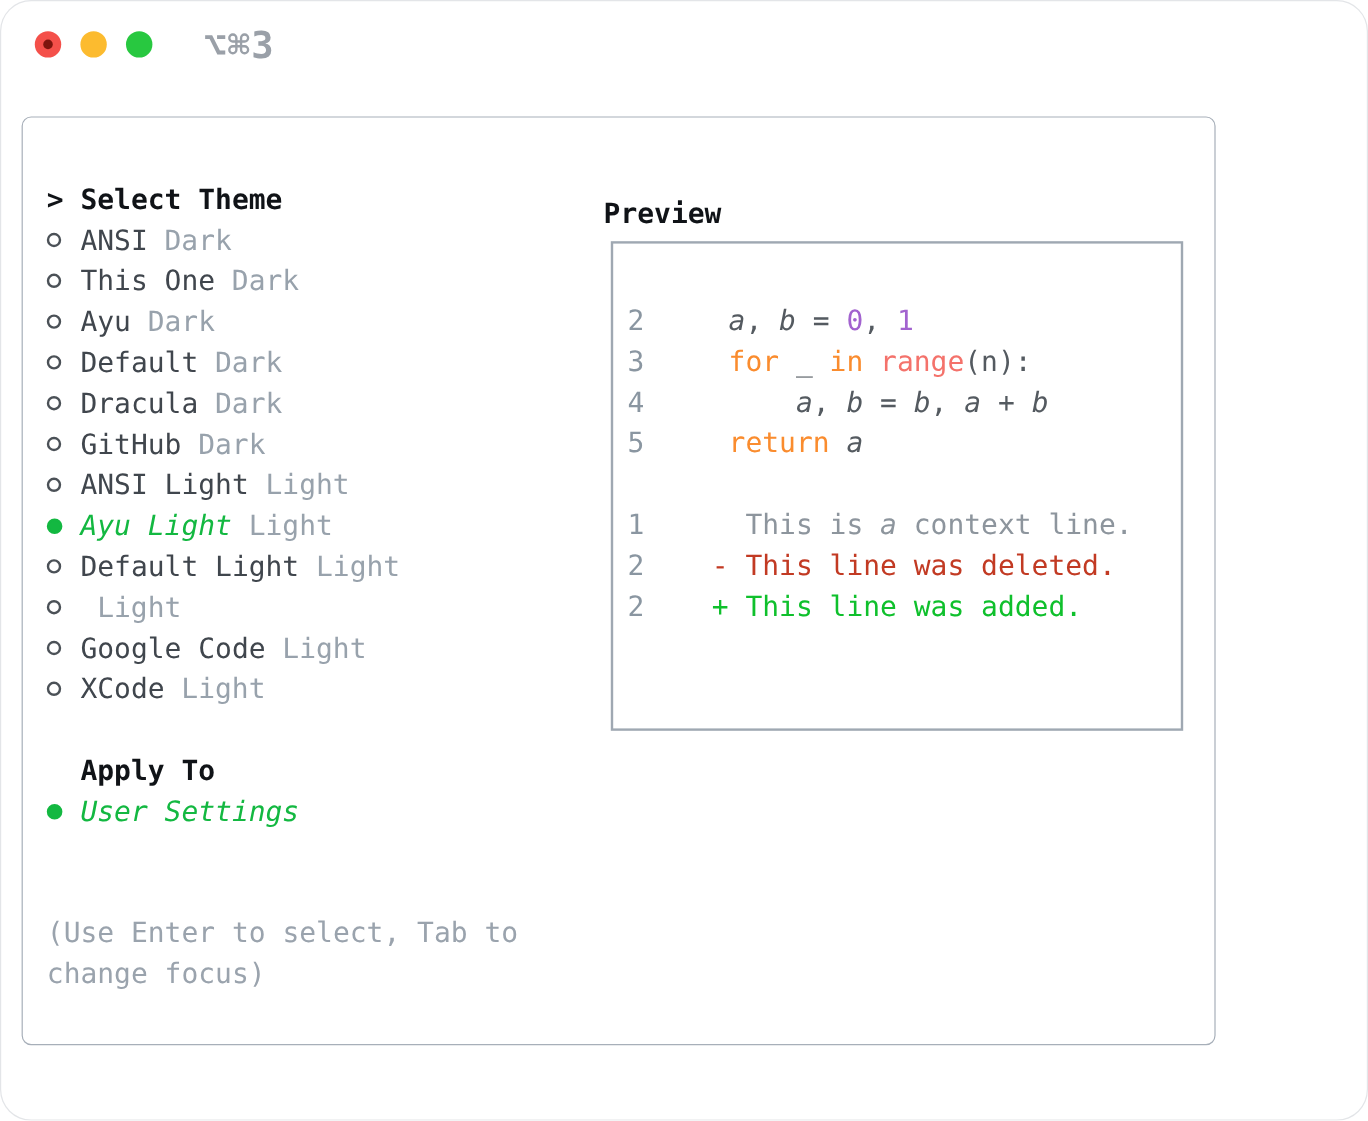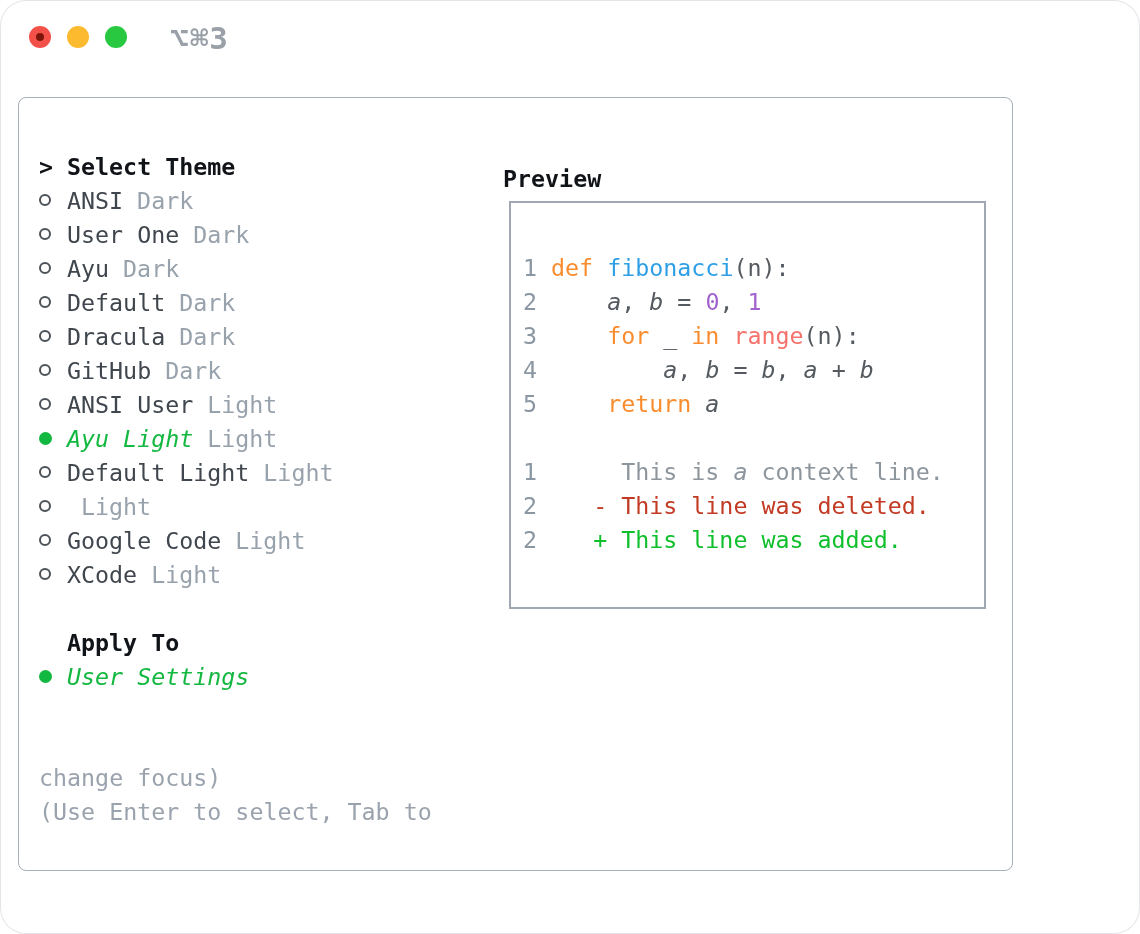--- a/index.html
+++ b/index.html
@@ -63,54 +63,53 @@
 
   <div class="panel">
 
     <div class="theme-block">
       <div class="row header-row">
         <span class="marker"><span class="prompt">&gt;</span></span>
         <span class="label">Select Theme</span>
       </div>
       <div>
           <div class="row"><span class="marker"><span class="dot"></span></span><span class="label">ANSI</span><span class="tag">Dark</span></div>
-          <div class="row"><span class="marker"><span class="dot"></span></span><span class="label">User One</span><span class="tag">Dark</span></div>
+          <div class="row"><span class="marker"><span class="dot"></span></span><span class="label">This One</span><span class="tag">Dark</span></div>
           <div class="row"><span class="marker"><span class="dot"></span></span><span class="label">Ayu</span><span class="tag">Dark</span></div>
           <div class="row"><span class="marker"><span class="dot"></span></span><span class="label">Default</span><span class="tag">Dark</span></div>
           <div class="row"><span class="marker"><span class="dot"></span></span><span class="label">Dracula</span><span class="tag">Dark</span></div>
           <div class="row"><span class="marker"><span class="dot"></span></span><span class="label">GitHub</span><span class="tag">Dark</span></div>
-          <div class="row"><span class="marker"><span class="dot"></span></span><span class="label">ANSI User</span><span class="tag">Light</span></div>
+          <div class="row"><span class="marker"><span class="dot"></span></span><span class="label">ANSI Light</span><span class="tag">Light</span></div>
           <div class="row selected"><span class="marker"><span class="dot filled"></span></span><span class="label">Ayu Light</span><span class="tag">Light</span></div>
           <div class="row"><span class="marker"><span class="dot"></span></span><span class="label">Default Light</span><span class="tag">Light</span></div>
           <div class="row"><span class="marker"><span class="dot"></span></span><span class="tag">Light</span></div>
           <div class="row"><span class="marker"><span class="dot"></span></span><span class="label">Google Code</span><span class="tag">Light</span></div>
           <div class="row"><span class="marker"><span class="dot"></span></span><span class="label">XCode</span><span class="tag">Light</span></div>
         </div>
     </div>
 
     <div class="apply-block">
       <div class="row header-row">
         <span class="marker"></span>
         <span class="label">Apply To</span>
       </div>
       <div>
           <div class="row selected"><span class="marker"><span class="dot filled"></span></span><span class="label">User Settings</span></div>
         </div>
     </div>
 
     <div class="help-block">
+      <div class="help-line">(Use Enter to select, Tab to</div>
       <div class="help-line">change focus)</div>
-      <div class="help-line">(Use Enter to select, Tab to</div>
     </div>
 
     <div class="preview-header">Preview</div>
 
     <div class="preview-box">
       <div>
-          <div class="pline"><span class="seg-ln">1 </span><span class="seg-kw">def </span><span class="seg-fn">fibonacci</span><span class="seg-tx">(n):</span></div>
           <div class="pline"><span class="seg-ln">2 </span><span class="seg-tx">    </span><span class="seg-var">a</span><span class="seg-tx">, </span><span class="seg-var">b</span><span class="seg-tx"> = </span><span class="seg-num">0</span><span class="seg-tx">, </span><span class="seg-num">1</span></div>
           <div class="pline"><span class="seg-ln">3 </span><span class="seg-tx">    </span><span class="seg-kw">for</span><span class="seg-tx"> _ </span><span class="seg-kw">in</span><span class="seg-tx"> </span><span class="seg-call">range</span><span class="seg-tx">(n):</span></div>
           <div class="pline"><span class="seg-ln">4 </span><span class="seg-tx">        </span><span class="seg-var">a</span><span class="seg-tx">, </span><span class="seg-var">b</span><span class="seg-tx"> = </span><span class="seg-var">b</span><span class="seg-tx">, </span><span class="seg-var">a</span><span class="seg-tx"> + </span><span class="seg-var">b</span></div>
           <div class="pline"><span class="seg-ln">5 </span><span class="seg-tx">    </span><span class="seg-kw">return</span><span class="seg-tx"> </span><span class="seg-var">a</span></div>
           <div class="pline"></div>
           <div class="pline"><span class="seg-ln">1      </span><span class="seg-ctx">This is </span><span class="seg-ctxit">a</span><span class="seg-ctx"> context line.</span></div>
           <div class="pline"><span class="seg-ln">2    </span><span class="seg-del">- This line was deleted.</span></div>
           <div class="pline"><span class="seg-ln">2    </span><span class="seg-add">+ This line was added.</span></div>
         </div>
     </div>

